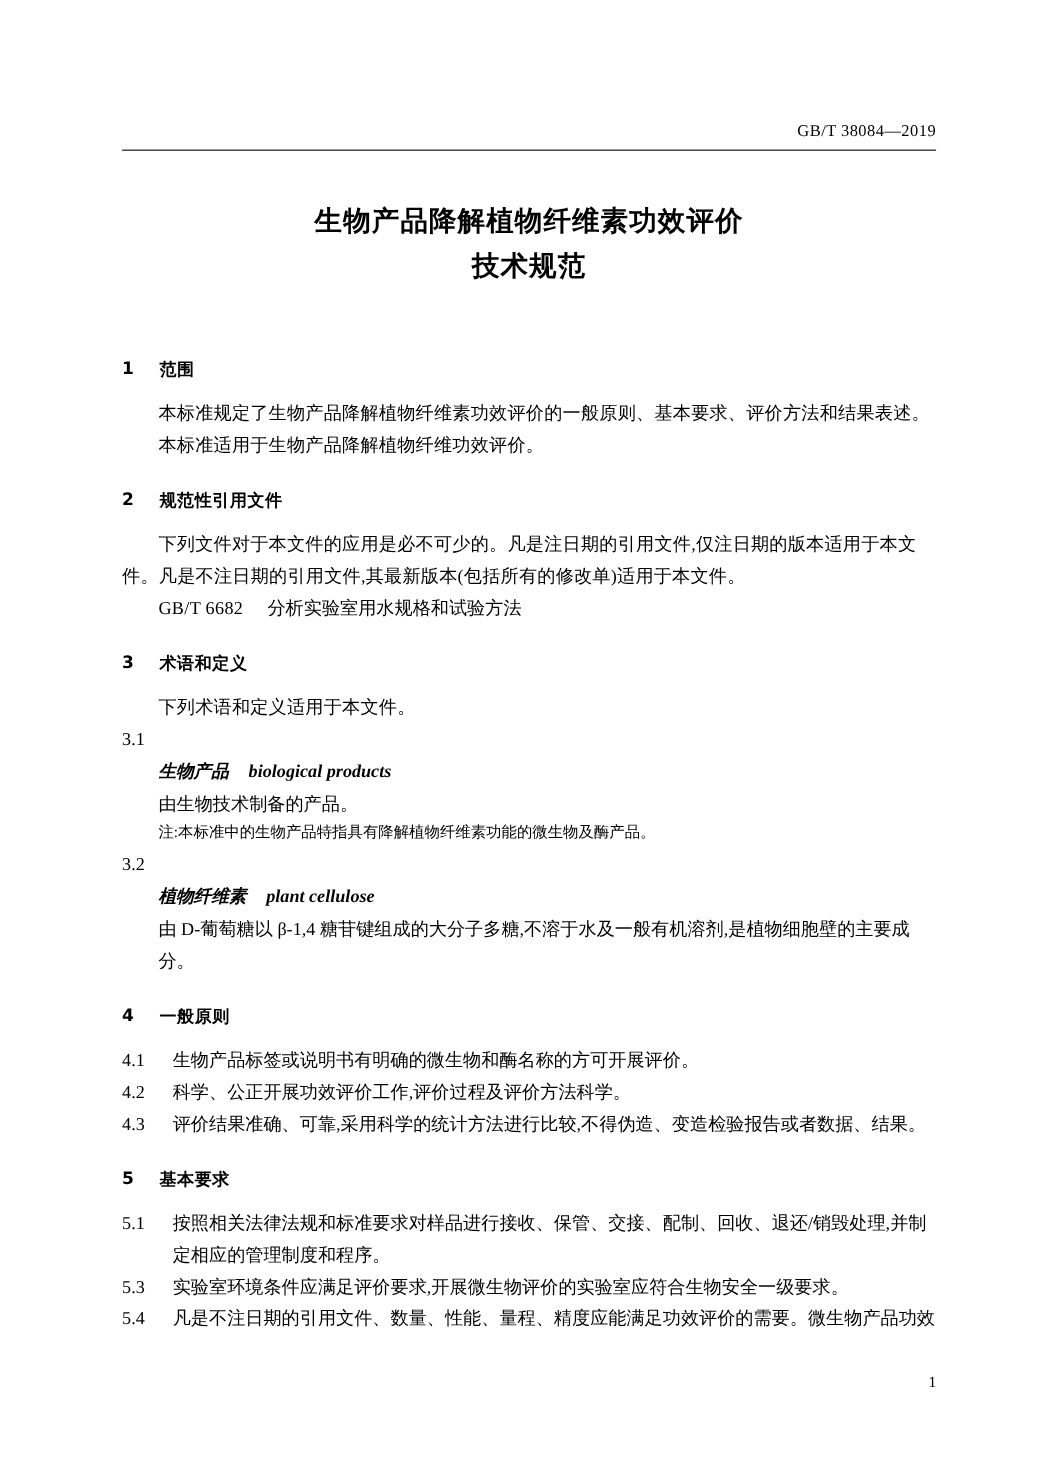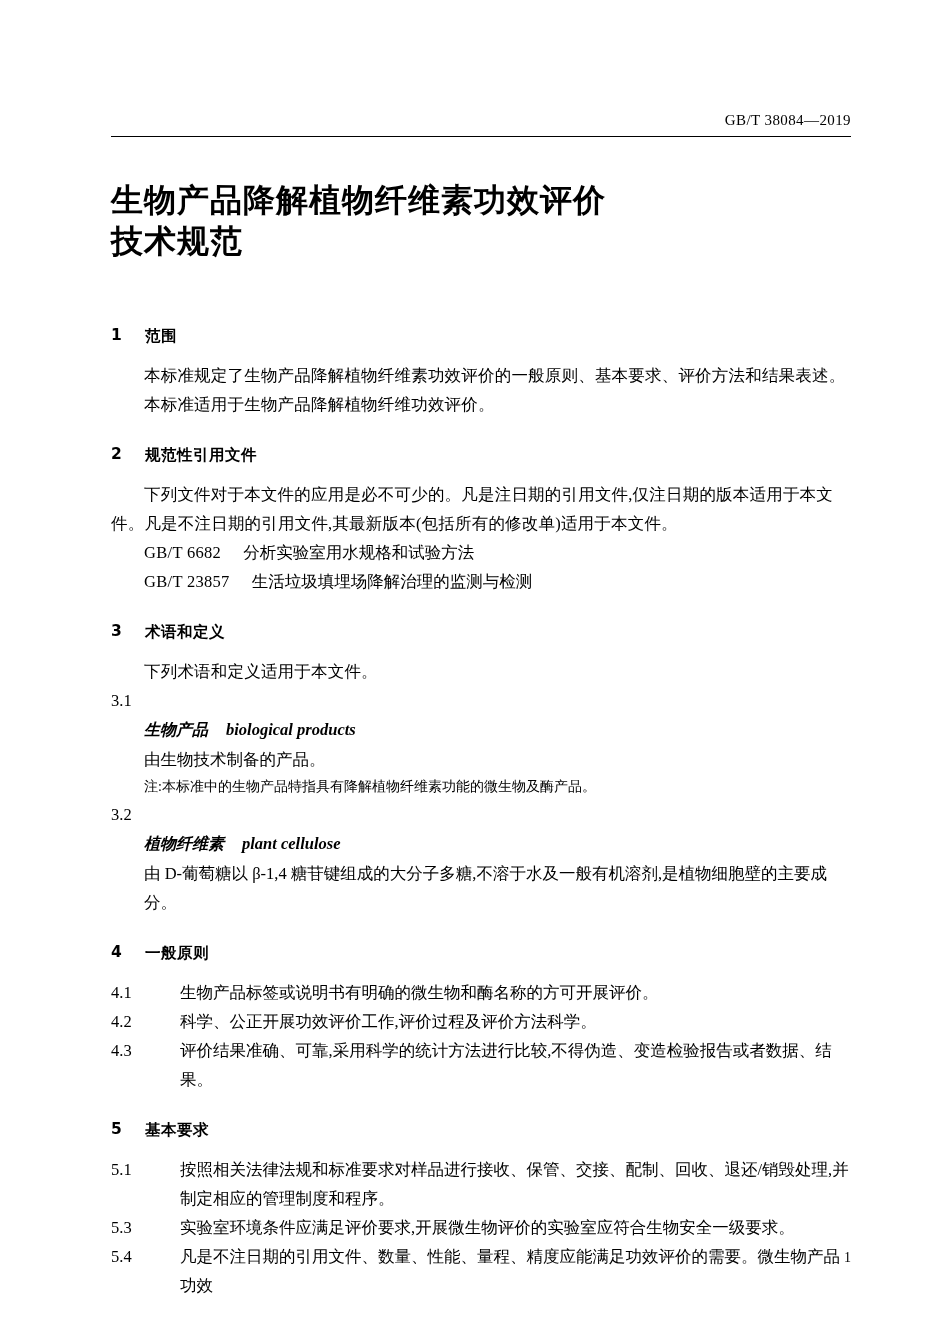--- a/index.html
+++ b/index.html
@@ -42,24 +42,24 @@
     right: 0;
     top: 136px;
     border-top: 1px solid #000;
   }
   
   .doc-title {
     position: absolute;
     top: 180px;
     left: 0;
     width: 740px;
-    text-align: left;
+    text-align: center;
     font-family: "DejaVu Sans", "Liberation Sans", sans-serif;
     font-weight: bold;
-    font-size: 32px;
+    font-size: 25px;
     line-height: 41px;
     letter-spacing: 1px;
   }
   .doc-title .l2 { display: block; }
 
   .body-area {
     position: absolute;
     top: 300px;
     left: 0;
     width: 740px;
@@ -126,21 +126,20 @@
   }
   .note {
     margin-left: 33px;
     font-size: 14px;
     line-height: 26px;
   }
   .hang {
     display: flex;
     font-size: 16.5px;
     line-height: 29px;
-    gap: 23px;
   }
   .hang .lbl {
     flex: 0 0 46px;
     font-family: "Liberation Serif", serif;
   }
   .hang .txt { flex: 1 1 auto; }
   .footer-page {
     position: absolute;
     right: 0;
     bottom: 78px;
@@ -172,23 +171,20 @@
       <p class="indent">本标准适用于生物产品降解植物纤维功效评价。</p>
 
       <div class="clause-row">
         <h2 class="clause num">2</h2>
         <h2 class="clause">规范性引用文件</h2>
       </div>
       <p class="indent">下列文件对于本文件的应用是必不可少的。凡是注日期的引用文件,仅注日期的版本适用于本文件。凡是不注日期的引用文件,其最新版本(包括所有的修改单)适用于本文件。</p>
       <div class="ref-item">
         <span class="gbnum">GB/T 6682</span><span class="gap"></span><span>分析实验室用水规格和试验方法</span>
       </div>
-      <div class="ref-item">
-        <span class="gbnum">GB/T 23857</span><span class="gap"></span><span>生活垃圾填埋场降解治理的监测与检测</span>
-      </div>
 
       <div class="clause-row">
         <h2 class="clause num">3</h2>
         <h2 class="clause">术语和定义</h2>
       </div>
       <p class="indent">下列术语和定义适用于本文件。</p>
 
       <div class="subnum">3.1</div>
       <div class="term-line">
         <span>生物产品</span><span class="sp"></span><span class="en">biological products</span>

